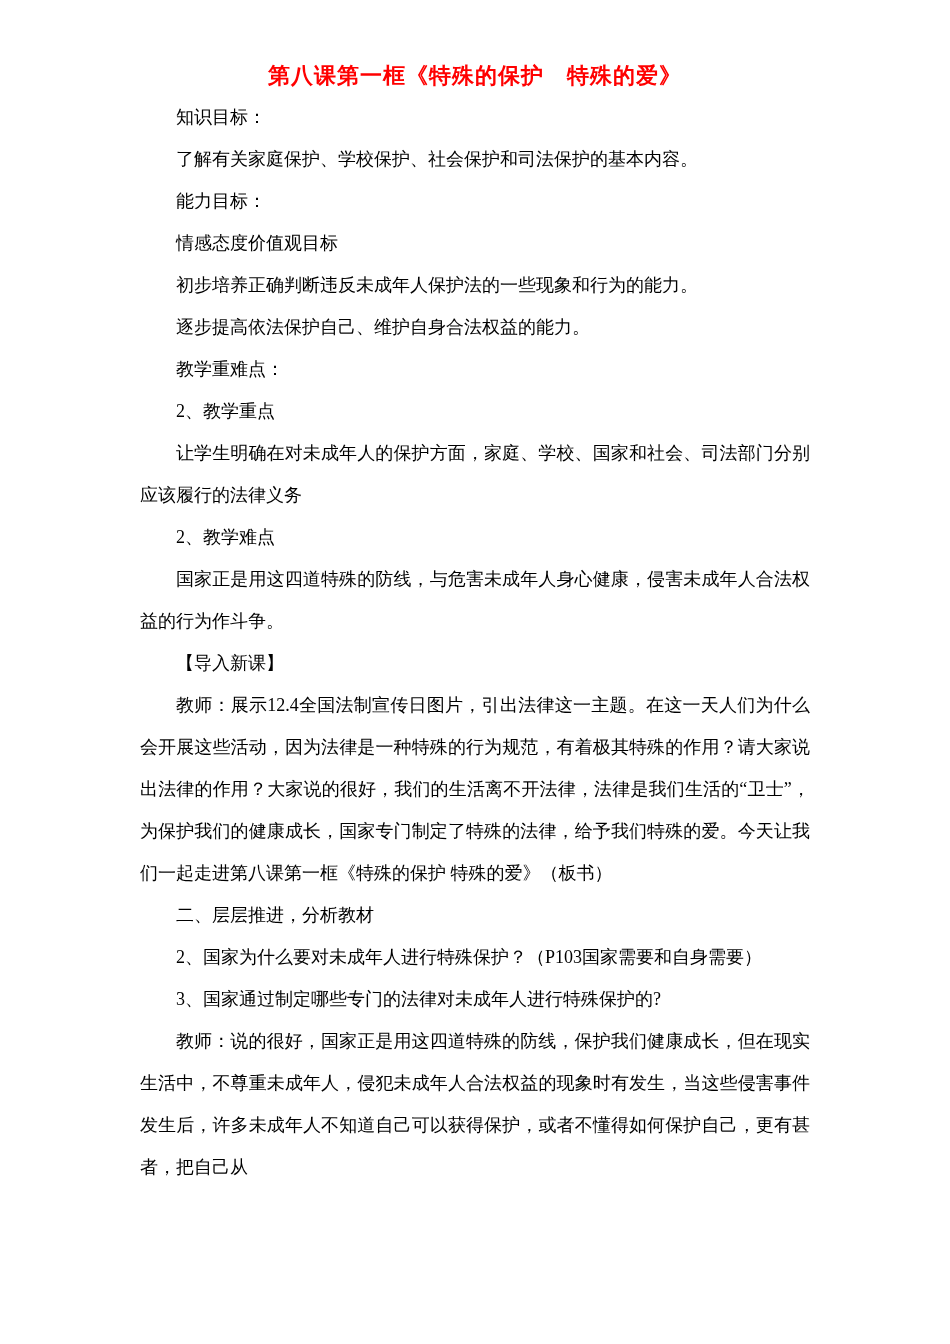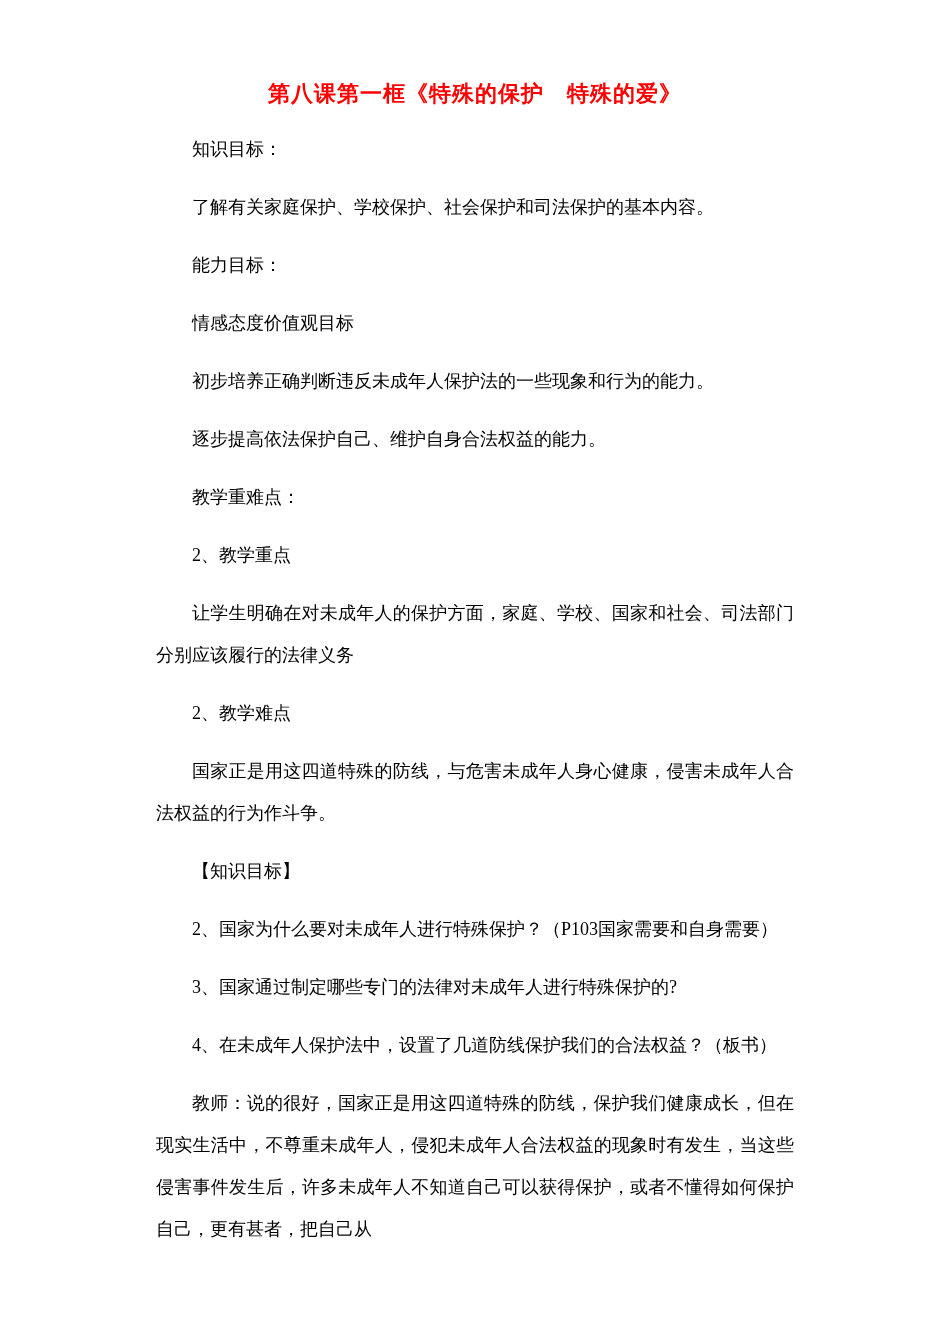--- a/index.html
+++ b/index.html
@@ -11,37 +11,37 @@
     width: 950px;
     height: 1344px;
     overflow: hidden;
     font-family: "Liberation Serif", "DejaVu Serif", serif;
     color: #000000;
   }
   .page {
     box-sizing: border-box;
     width: 950px;
     height: 1344px;
-    padding: 76px 140px 0 140px;
+    padding: 58px 140px 0 140px;
     background: #ffffff;
   }
   .title {
     margin: 0 0 2px 0;
     font-size: 22px;
     line-height: 36px;
     font-weight: bold;
     text-align: center;
     color: #ff0000;
     letter-spacing: 1px;
   }
   .body {
     margin-top: 2px;
   }
   .para {
-    margin: 16px;
+    margin: 0;
     font-size: 18px;
     line-height: 42px;
     text-indent: 2em;
     text-align: justify;
     word-break: break-all;
   }
 </style>
 </head>
 <body>
 
@@ -52,19 +52,20 @@
       <p class="para">了解有关家庭保护、学校保护、社会保护和司法保护的基本内容。</p>
       <p class="para">能力目标：</p>
       <p class="para">情感态度价值观目标</p>
       <p class="para">初步培养正确判断违反未成年人保护法的一些现象和行为的能力。</p>
       <p class="para">逐步提高依法保护自己、维护自身合法权益的能力。</p>
       <p class="para">教学重难点：</p>
       <p class="para">2、教学重点</p>
       <p class="para">让学生明确在对未成年人的保护方面，家庭、学校、国家和社会、司法部门分别应该履行的法律义务</p>
       <p class="para">2、教学难点</p>
       <p class="para">国家正是用这四道特殊的防线，与危害未成年人身心健康，侵害未成年人合法权益的行为作斗争。</p>
-      <p class="para">【知识目标】</p>
+      <p class="para">【导入新课】</p>
+      <p class="para">教师：展示12.4全国法制宣传日图片，引出法律这一主题。在这一天人们为什么会开展这些活动，因为法律是一种特殊的行为规范，有着极其特殊的作用？请大家说出法律的作用？大家说的很好，我们的生活离不开法律，法律是我们生活的“卫士”，为保护我们的健康成长，国家专门制定了特殊的法律，给予我们特殊的爱。今天让我们一起走进第八课第一框《特殊的保护 特殊的爱》（板书）</p>
+      <p class="para">二、层层推进，分析教材</p>
       <p class="para">2、国家为什么要对未成年人进行特殊保护？（P103国家需要和自身需要）</p>
       <p class="para">3、国家通过制定哪些专门的法律对未成年人进行特殊保护的?</p>
-      <p class="para">4、在未成年人保护法中，设置了几道防线保护我们的合法权益？（板书）</p>
       <p class="para">教师：说的很好，国家正是用这四道特殊的防线，保护我们健康成长，但在现实生活中，不尊重未成年人，侵犯未成年人合法权益的现象时有发生，当这些侵害事件发生后，许多未成年人不知道自己可以获得保护，或者不懂得如何保护自己，更有甚者，把自己从</p>
     </div>
 </div>
 
 </body></html>

